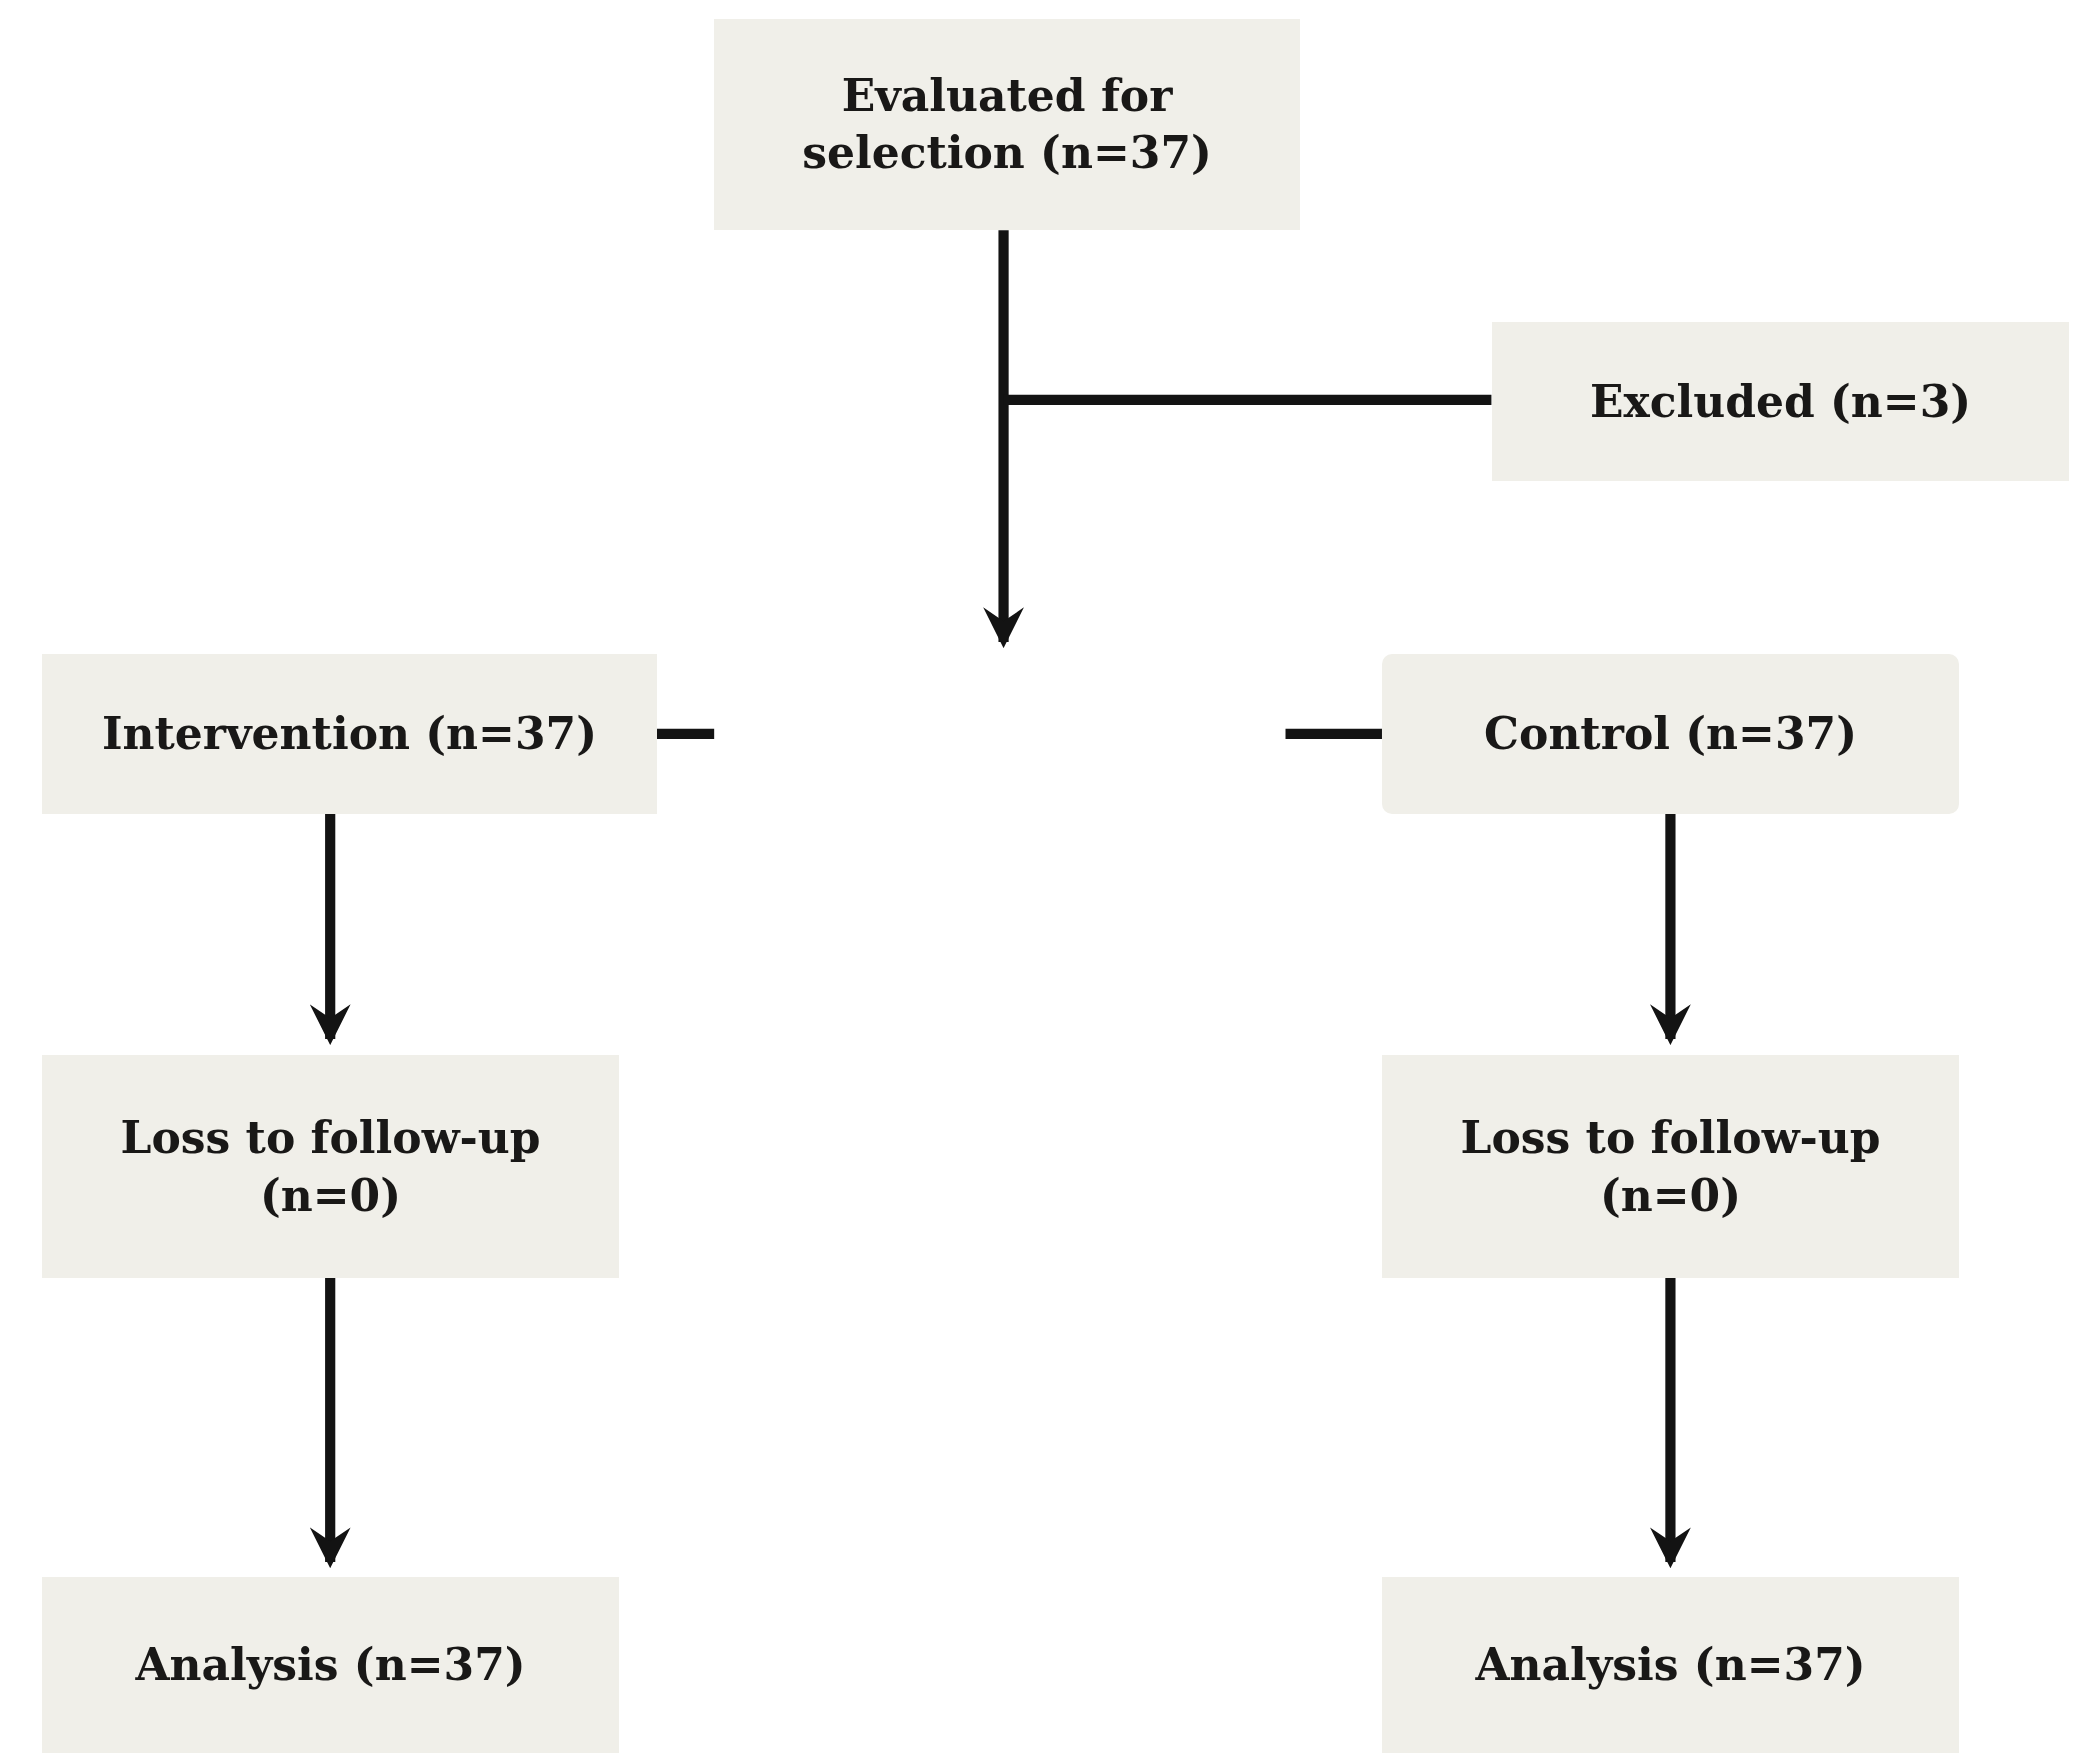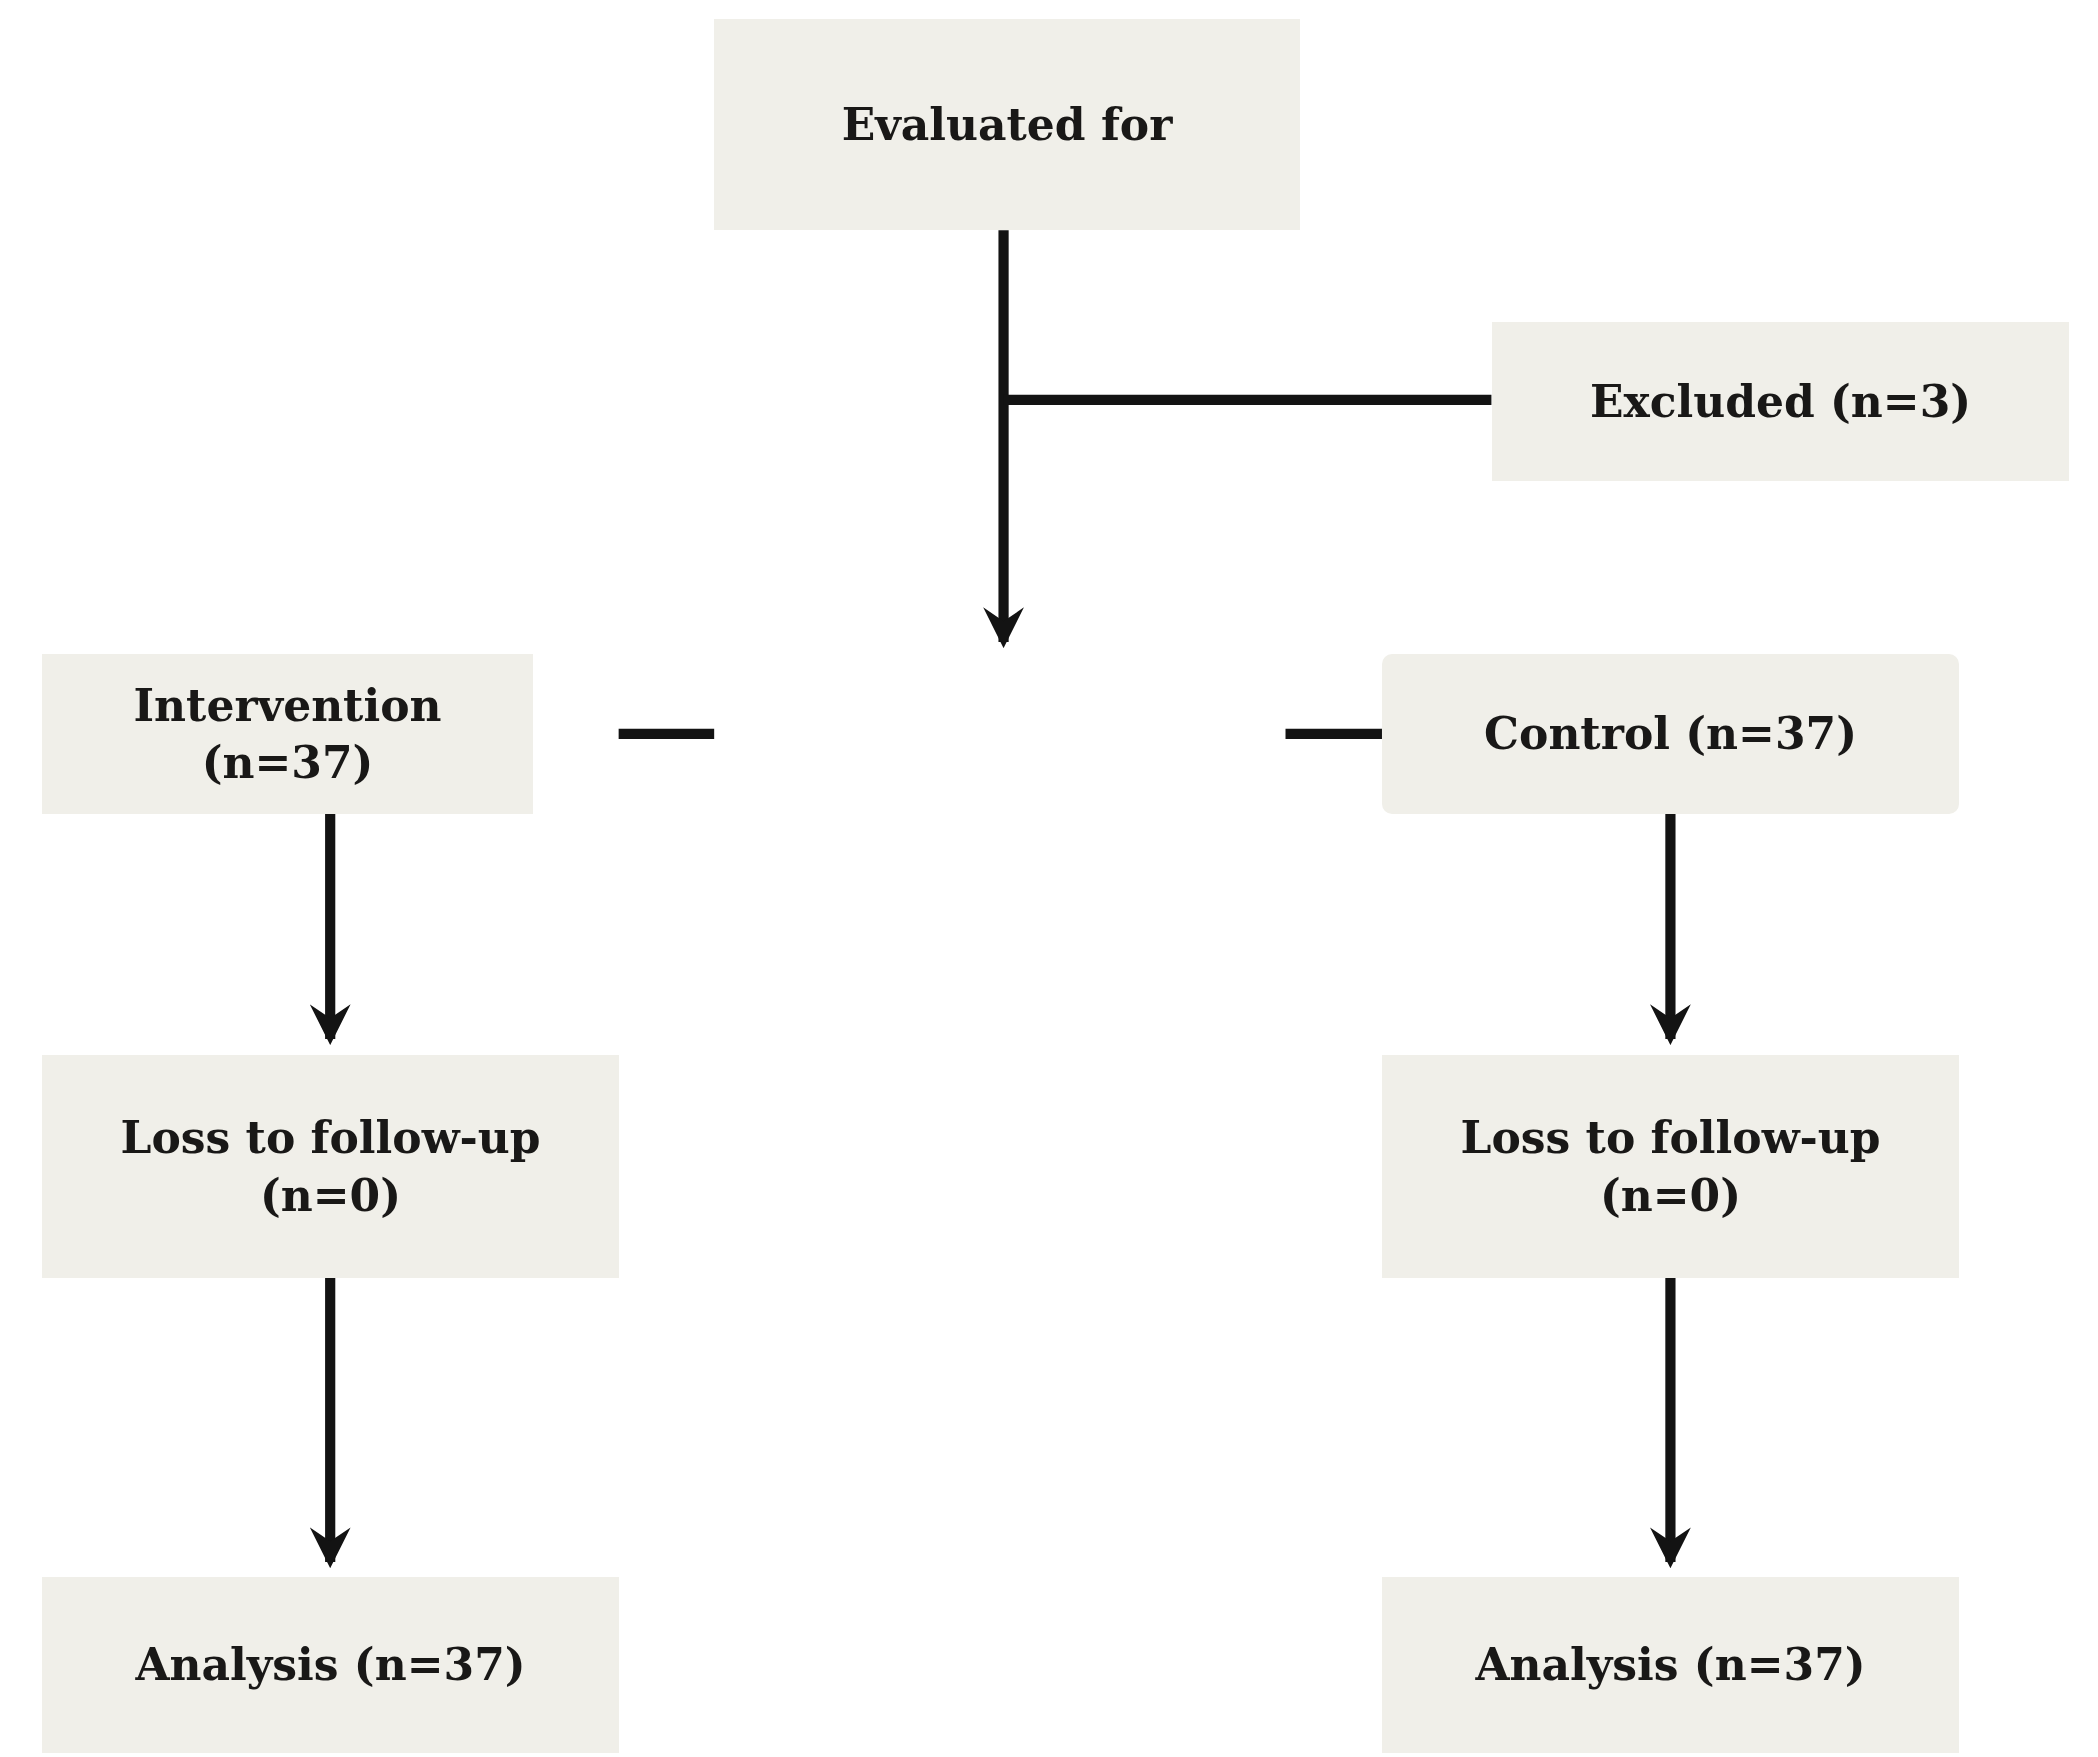--- a/index.html
+++ b/index.html
@@ -60,28 +60,29 @@
     <line x1="667" y1="791" x2="770" y2="791"></line>
     <line x1="1386" y1="791" x2="1490" y2="791"></line>
     <line x1="356" y1="877" x2="356" y2="1120" marker-end="url(#chevron)"></line>
     <line x1="1801" y1="877" x2="1801" y2="1120" marker-end="url(#chevron)"></line>
     <line x1="356" y1="1377" x2="356" y2="1684" marker-end="url(#chevron)"></line>
     <line x1="1801" y1="1377" x2="1801" y2="1684" marker-end="url(#chevron)"></line>
   </svg>
 
   <div class="node" style="left:714px; top:18.6px; width:586px; height:211px;">
     <div class="ln">Evaluated for</div>
+    <div class="ln">selection (n=37)</div>
   </div>
 
   <div class="node" style="left:1492px; top:322px; width:577px; height:159px;">
     <div class="ln">Excluded (n=3)</div>
     <div class="ln"></div>
   </div>
 
-  <div class="node" style="left:42px; top:654px; width:491px; height:160px;">
+  <div class="node" style="left:42px; top:654px; width:615px; height:160px;">
     <div class="ln">Intervention (n=37)</div>
     <div class="ln"></div>
   </div>
 
 
   <div class="node" style="left:1382px; top:654px; width:577px; height:160px;border-radius:10px;">
     <div class="ln">Control (n=37)</div>
     <div class="ln"></div>
   </div>
 

